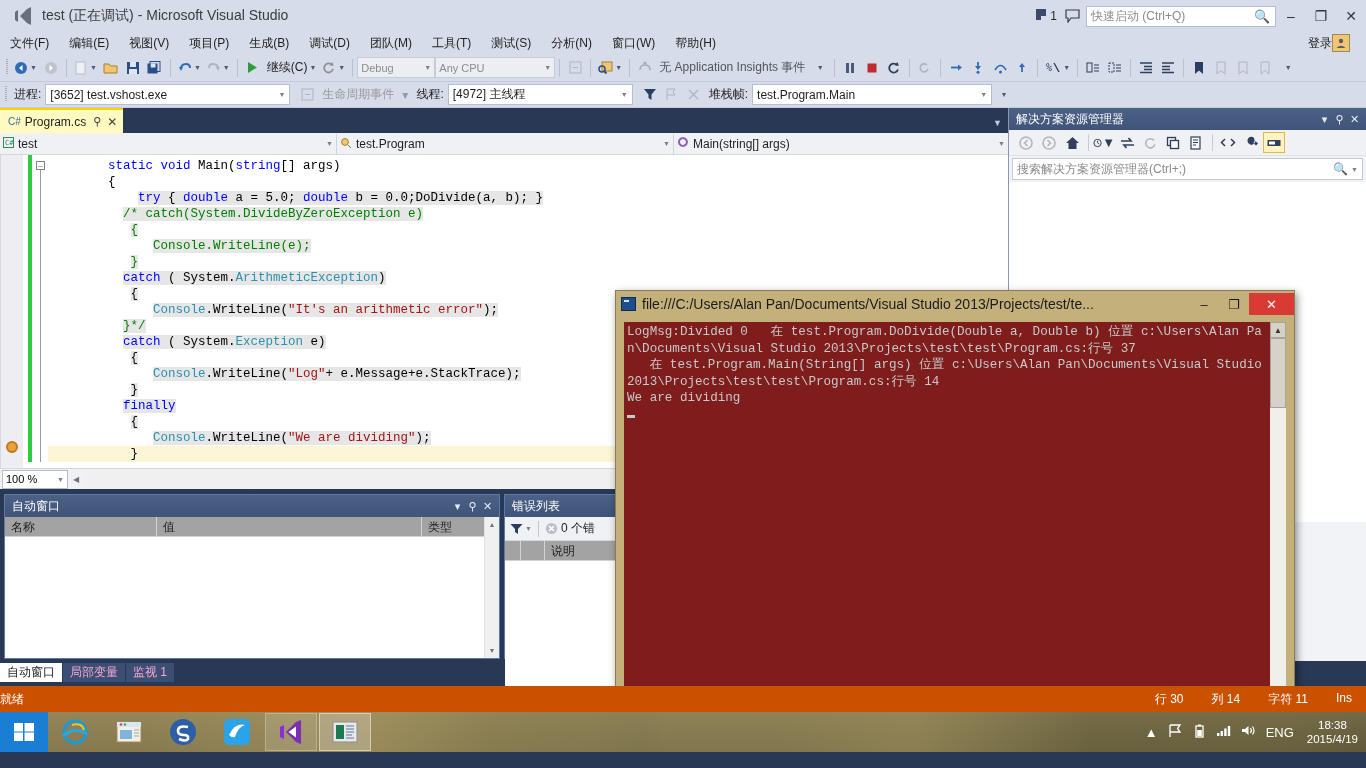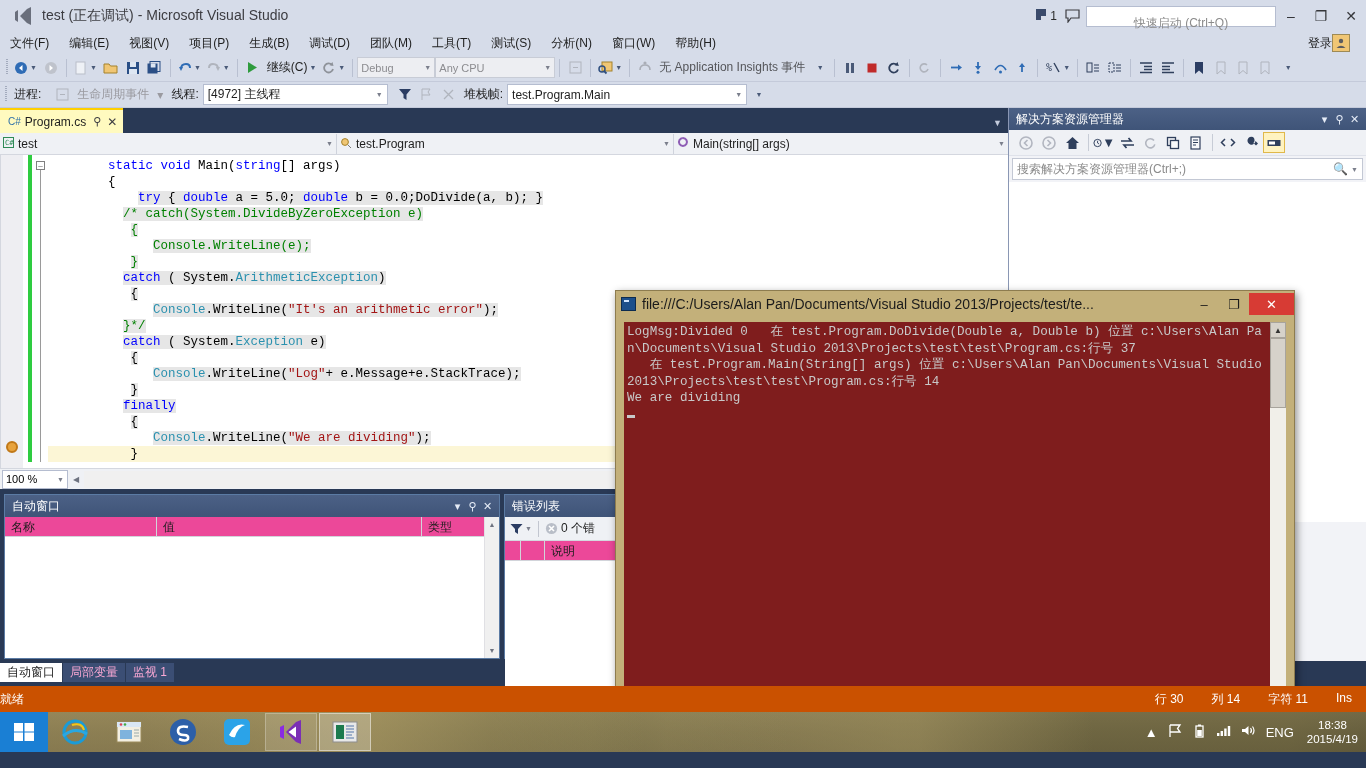--- a/index.html
+++ b/index.html
@@ -28,21 +28,21 @@
   .tb-right {
     position: absolute; right: 0; top: 0; height: 32px;
     display: flex; align-items: center;
   }
   .notif-count { font-size: 12px; color: #2b2b2b; margin-right: 5px; }
   .flag-icon { margin-right: 2px; color:#3a4a6b; }
   .speech-icon { width: 20px; height: 20px; display:flex; align-items:center; justify-content:center; color: #3c3c41; margin-right: 4px;}
   .qlaunch {
     width: 190px; height: 21px; background: #fff;
     border: 1px solid #b5bdd0; display: flex; align-items: center;
-    padding: 8px 4px; font-size: 12px; color: #8b8b8b; flex-direction: column;
+    padding: 8px 4px; font-size: 12px; color: #8b8b8b;
   }
   .qlaunch span.txt { flex: 1; }
   .qlaunch .mag { color: #4a6fb0; font-size: 13px; }
   .wbtn {
     width: 30px; height: 32px; display: flex; align-items: center;
     justify-content: center; color: #35363a; font-size: 14px;
   }
   
   .menubar {
     height: 22px; background: #d6dce9;
@@ -162,21 +162,21 @@
     background: #fff; border: 1px solid #5b7ba4;
   }
   .panel-title {
     height: 22px; background: linear-gradient(to bottom,#4c6186,#3f5478);
     display: flex; align-items: center; color: #fff; font-size: 12px;
     padding: 0 4px 0 7px;
   }
   .panel-title .sp { flex: 1; }
   .pt-btn { width: 15px; text-align: center; font-size: 11px; color: #e6ecf7; }
   .grid-head {
-    height: 20px; background: #ec4899; display: flex; align-items: center;
+    height: 20px; background: #a3a3a3; display: flex; align-items: center;
     border-bottom: 1px solid #d2d4da; font-size: 12px; color: #1e1e1e;
   }
   .gh-cell { padding-left: 6px; border-right: 1px solid #d2d4da; height: 20px; line-height: 20px; }
   .grid-body { height: 100%; background: #fff; }
   .vscroll-col {
     width: 15px; background: #f0f0f0; border-left: 1px solid #e0e0e4;
     display: flex; flex-direction: column; align-items: center;
   }
   .vs-arrow { font-size: 7px; color: #6e7380; height: 15px; line-height: 15px; }
   
@@ -569,20 +569,24 @@
       </svg>
   </div>
   <div class="tbtn">
       <span class="dd">▼</span>
     </div>
 </div>
 
 <div class="debugbar">
   <div class="tb-grip"></div>
   <span class="dlabel">进程:</span>
+  <div class="dcombo" style="width:245px">
+    <span>[3652] test.vshost.exe</span>
+    <span class="caret">▼</span>
+  </div>
   <div class="tbtn disabled" style="margin-left:6px">
     <svg width="13" height="13" viewBox="0 0 13 13">
         <rect x="1" y="1" width="11" height="11" fill="none" stroke="#b0b4bd"></rect>
         <path d="M4 6.5 H9" stroke="#b0b4bd"></path>
       </svg>
   </div>
   <span class="dlabel dim">生命周期事件</span>
   <span class="dlabel dim">▾</span>
   <span class="dlabel">线程:</span>
   <div class="dcombo" style="width:185px">

